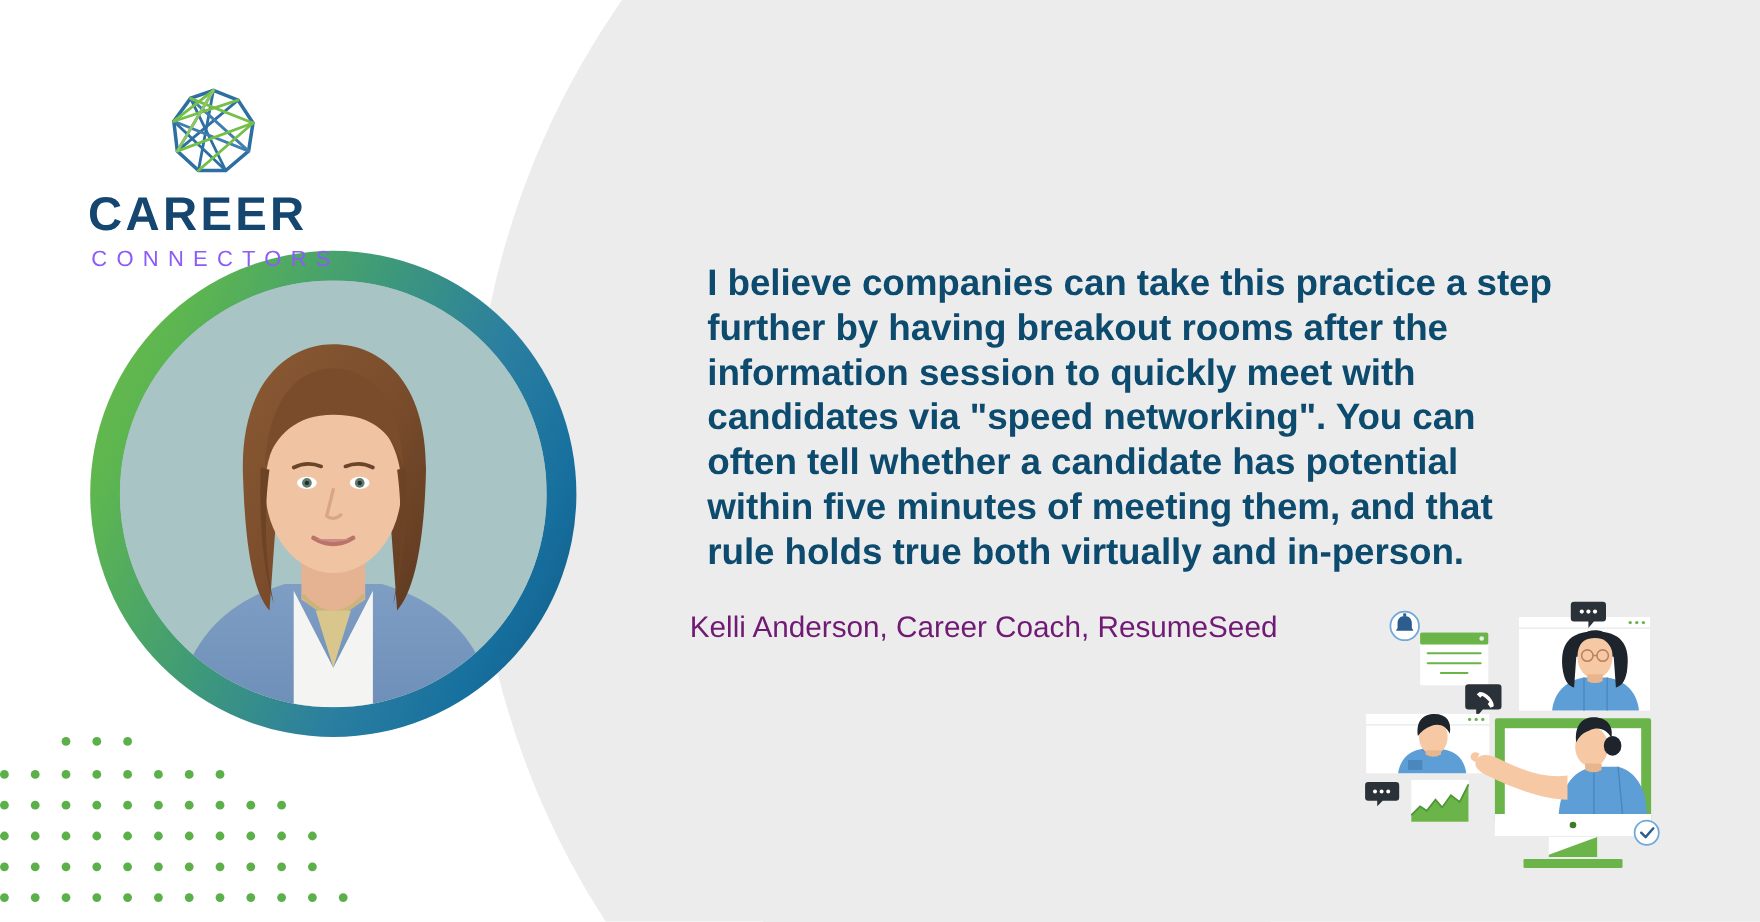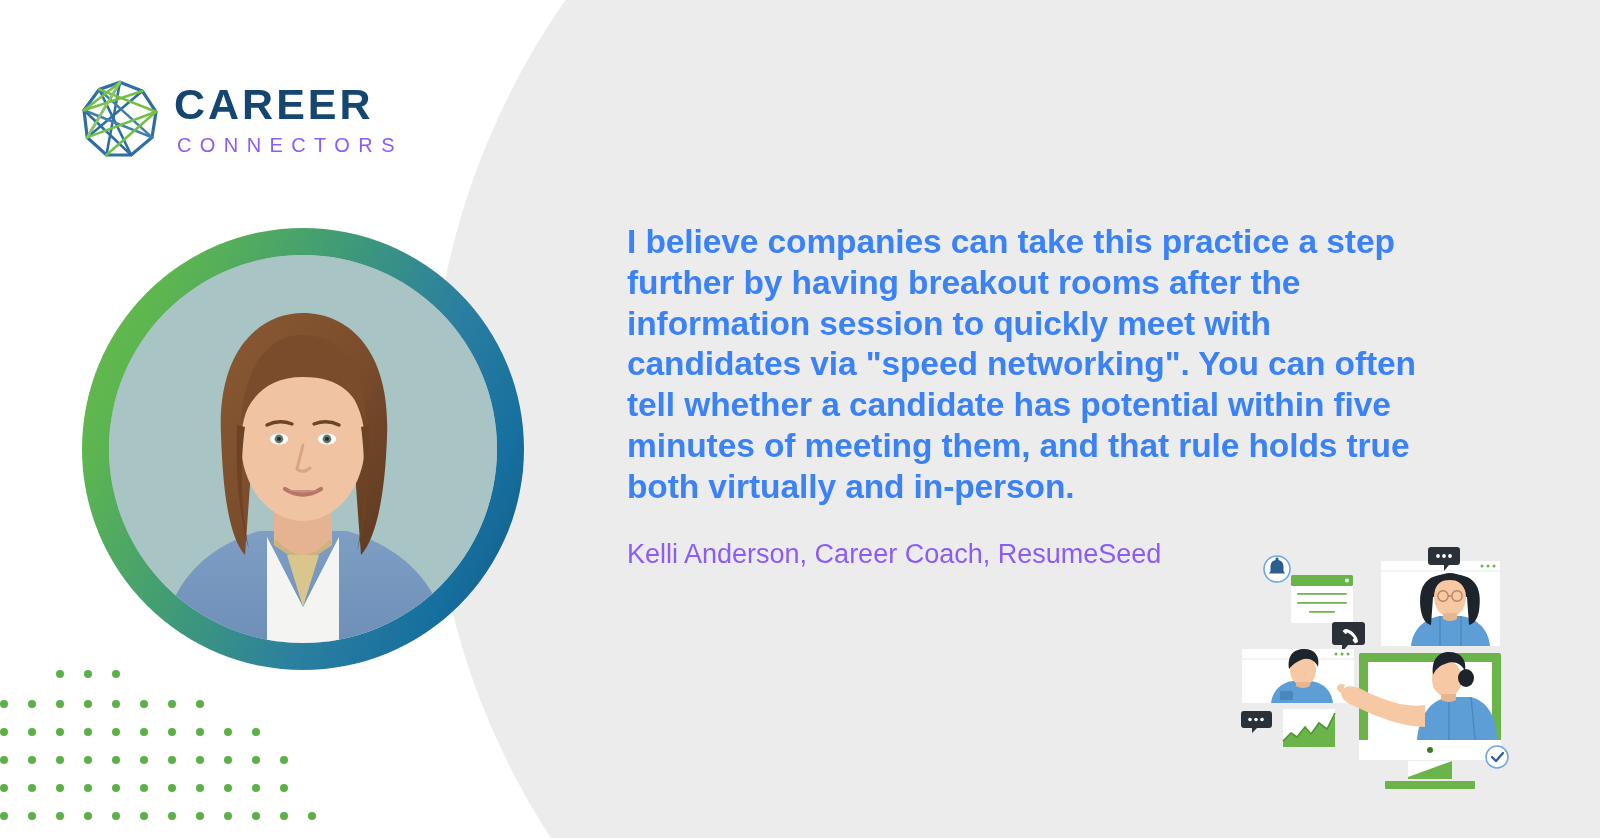--- a/index.html
+++ b/index.html
@@ -21,21 +21,21 @@
     background:#ececec;
     z-index:0;
   }
   .bg-right-fill{
     position:absolute;
     left:1100px;top:0;width:500px;height:838px;
     background:#ececec;z-index:0;
   }
 
   
-  .logo-wrap{position:absolute;left:80px;top:78px;z-index:6;display:flex;align-items:center;gap:14px;}
+  .logo-wrap{position:absolute;left:80px;top:78px;z-index:6;display:flex;align-items:center;gap:14px;flex-direction:column;}
   .logo-mark{width:80px;height:82px;flex:0 0 auto;}
   .logo-text{display:flex;flex-direction:column;justify-content:center;line-height:1;}
   .logo-career{
     font-size:43px;font-weight:700;color:#14466f;letter-spacing:3px;
     font-family:"Liberation Sans", sans-serif;
   }
   .logo-connectors{
     font-size:20px;font-weight:400;color:#8b5cf6;letter-spacing:8.4px;margin-top:9px;margin-left:3px;
     font-family:"Liberation Sans", sans-serif;
   }
@@ -51,25 +51,25 @@
     overflow:hidden;background:#a8c4c4;
   }
   .portrait-svg{position:absolute;left:0;top:0;width:388px;height:388px;}
 
   
   .dots{position:absolute;left:0;top:668px;width:320px;height:170px;z-index:4;}
 
   
   .quote-col{position:absolute;left:627px;top:222px;width:800px;z-index:7;}
   .quote-text{
-    font-size:33.5px;font-weight:700;line-height:40.8px;color:#3b82f6;
-    letter-spacing:-0.1px;margin:0;
+    font-size:33.5px;font-weight:700;line-height:40.8px;color:#0c4a6e;
+    letter-spacing:-0.1px;margin:16px;
   }
   .quote-attr{
-    margin-top:30px;font-size:27px;font-weight:400;line-height:32px;color:#8b5cf6;
+    margin-top:30px;font-size:27px;font-weight:400;line-height:32px;color:#701a75;
     letter-spacing:0px;
   }
 
   
   .illus{position:absolute;left:1235px;top:545px;width:300px;height:255px;z-index:6;}
 </style>
 </head>
 <body>
 
 <div id="stage">

